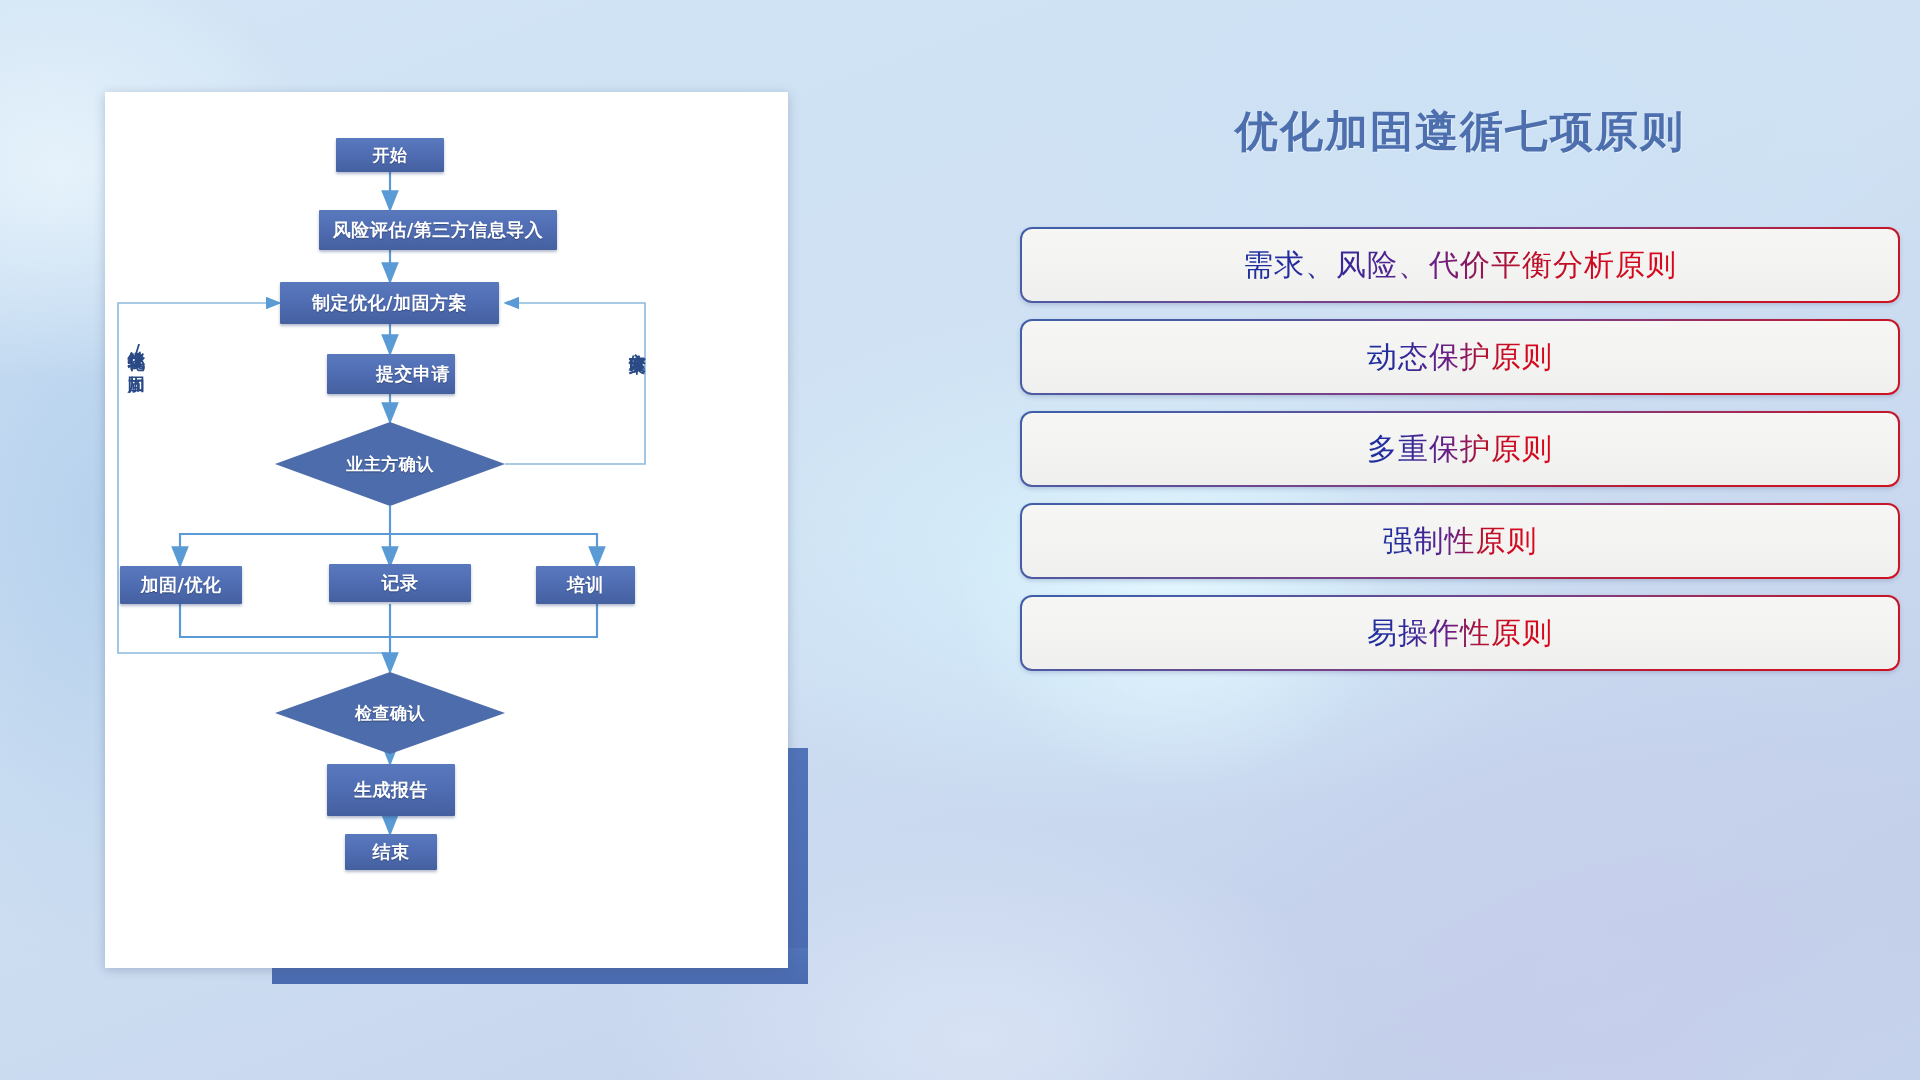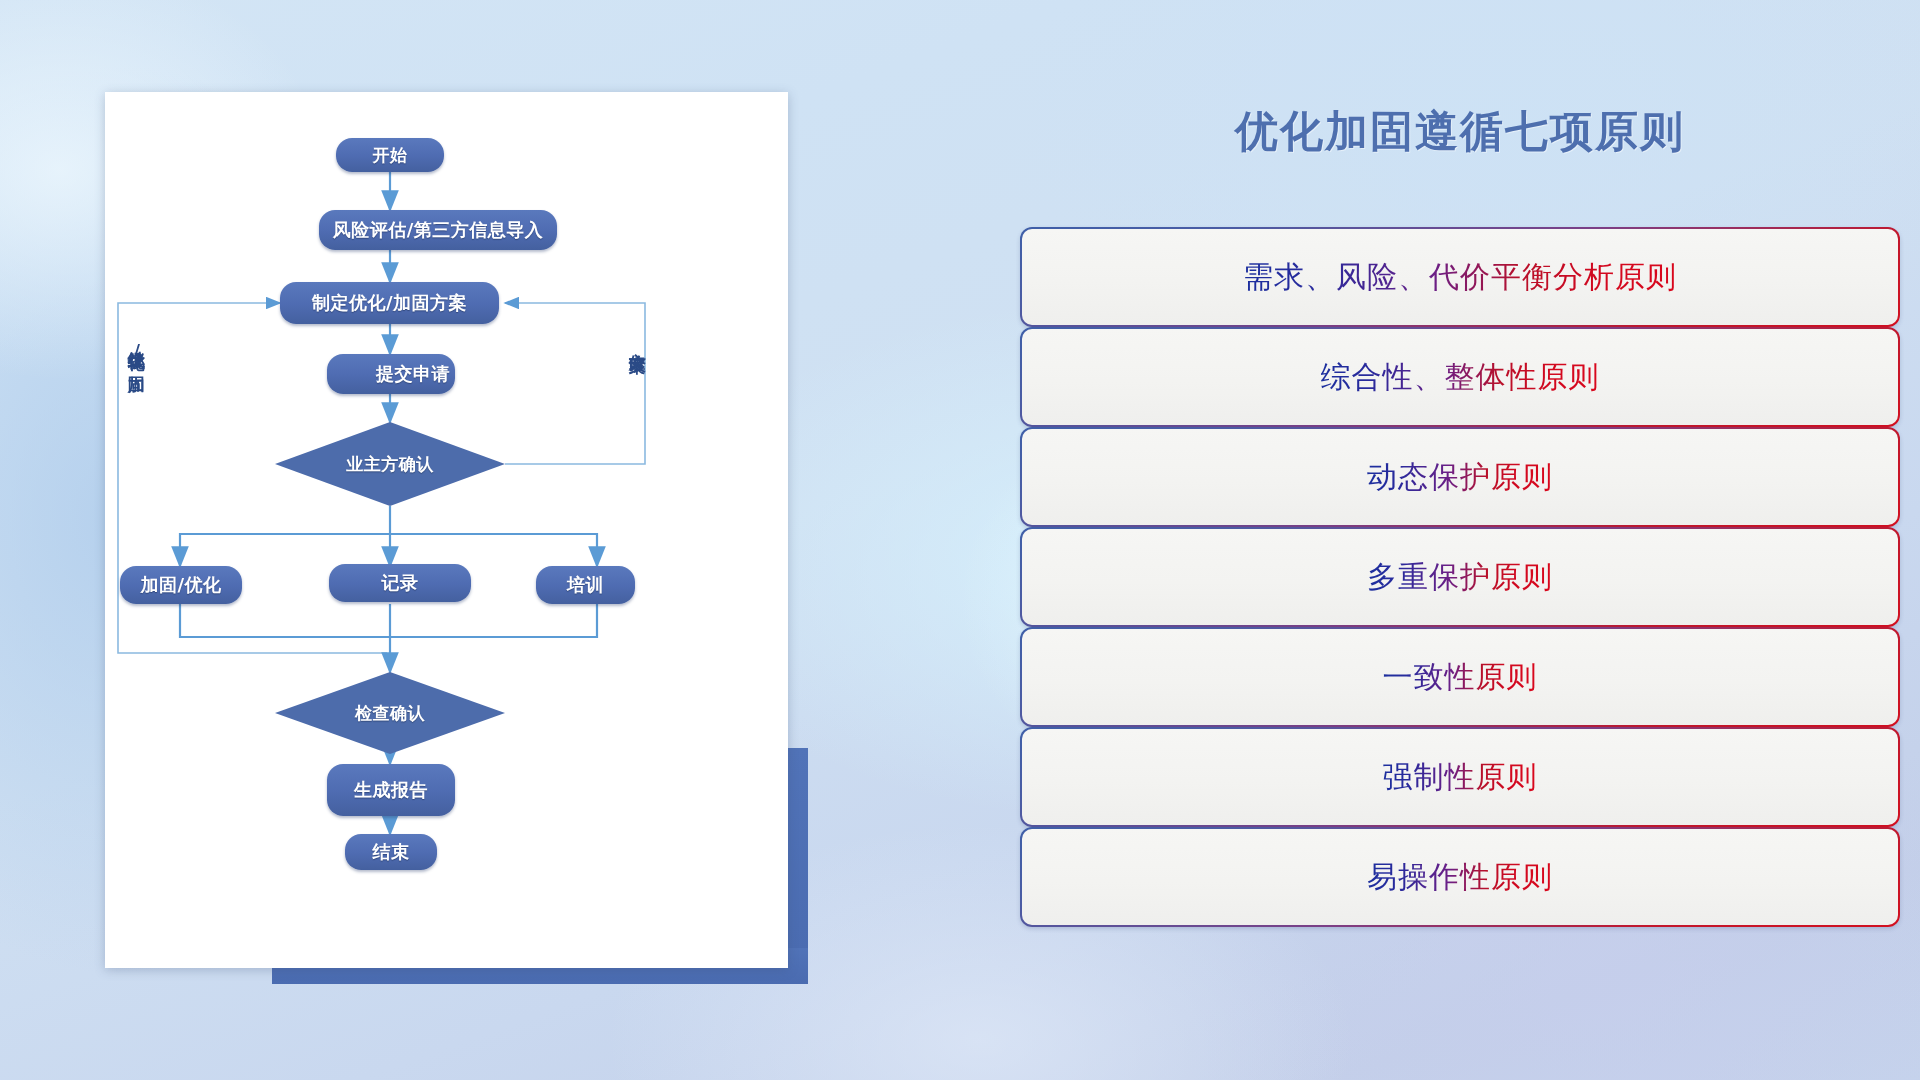--- a/index.html
+++ b/index.html
@@ -47,21 +47,21 @@
 
   .node{
     position:absolute;box-sizing:border-box;
     display:flex;align-items:center;justify-content:center;
     color:#ffffff;font-weight:bold;white-space:nowrap;
     text-shadow:0 1px 1px rgba(20,35,70,.45);
     letter-spacing:.5px;
   }
   .proc{
     background:linear-gradient(180deg,#5a79bd 0%,#4f6cb2 52%,#44609f 100%);
-    border-radius:16px;
+    border-radius:1px;
     box-shadow:0 2px 3px rgba(40,60,110,.35);
   }
   .dec{
     background:transparent;color:#fff;
   }
 
   .vlabel{
     position:absolute;color:#2a4a86;font-weight:bold;
     writing-mode:vertical-rl;text-orientation:upright;
     line-height:1.05;letter-spacing:1px;
@@ -70,22 +70,22 @@
   
   #right{position:absolute;left:1020px;top:0;width:900px;height:1080px;}
   #title{
     position:absolute;left:0;top:103px;width:880px;text-align:center;
     font-size:43px;font-weight:bold;color:#4e6fae;
     letter-spacing:2px;
     text-shadow:1px 1px 0 rgba(255,255,255,.45);
   }
   #plist{position:absolute;left:0;top:227px;width:880px;}
   .pitem{
-    position:relative;height:72px;
-    border-radius:12px;padding:14px;
+    position:relative;height:72px;margin-bottom:16px;
+    border-radius:12px;padding:2px;
     background:linear-gradient(160deg,#3f5fa8 0%,#4a5ca4 18%,#7b3f86 50%,#c2172c 78%,#d21020 100%);
     box-shadow:0 2px 4px rgba(60,80,130,.22);
   }
   .pinner{
     position:absolute;inset:2px;border-radius:10px;
     background:linear-gradient(180deg,#f6f6f4 0%,#f3f3f1 55%,#efefed 100%);
     display:flex;align-items:center;justify-content:center;
   }
   .ptext{
     font-size:30px;font-weight:500;letter-spacing:1px;
@@ -203,43 +203,33 @@
   <div id="title">优化加固遵循七项原则</div>
 
   <div id="plist">
 
     <div class="pitem">
       <div class="pinner">
         <span class="ptext">需求、风险、代价平衡分析原则</span>
       </div>
     </div>
 
-    <div class="pitem">
-      <div class="pinner">
-        <span class="ptext">综合性、整体性原则</span>
-      </div>
-    </div>
 
     <div class="pitem">
       <div class="pinner">
         <span class="ptext">动态保护原则</span>
       </div>
     </div>
 
     <div class="pitem">
       <div class="pinner">
         <span class="ptext">多重保护原则</span>
       </div>
     </div>
 
-    <div class="pitem">
-      <div class="pinner">
-        <span class="ptext">一致性原则</span>
-      </div>
-    </div>
 
     <div class="pitem">
       <div class="pinner">
         <span class="ptext">强制性原则</span>
       </div>
     </div>
 
     <div class="pitem">
       <div class="pinner">
         <span class="ptext">易操作性原则</span>

